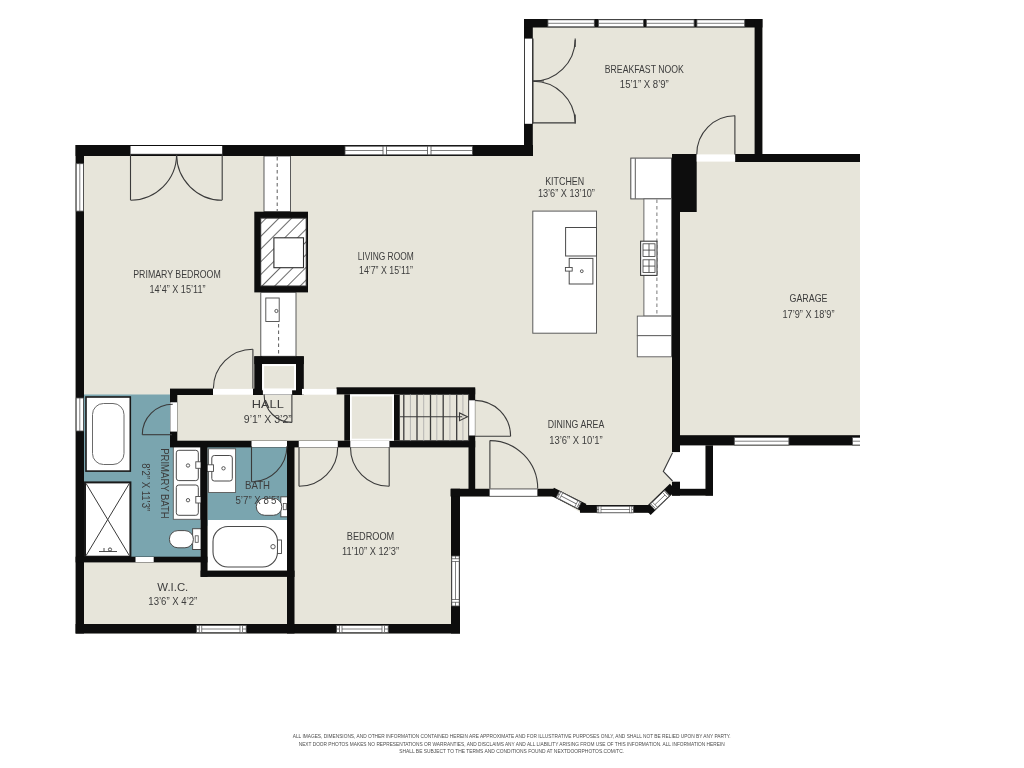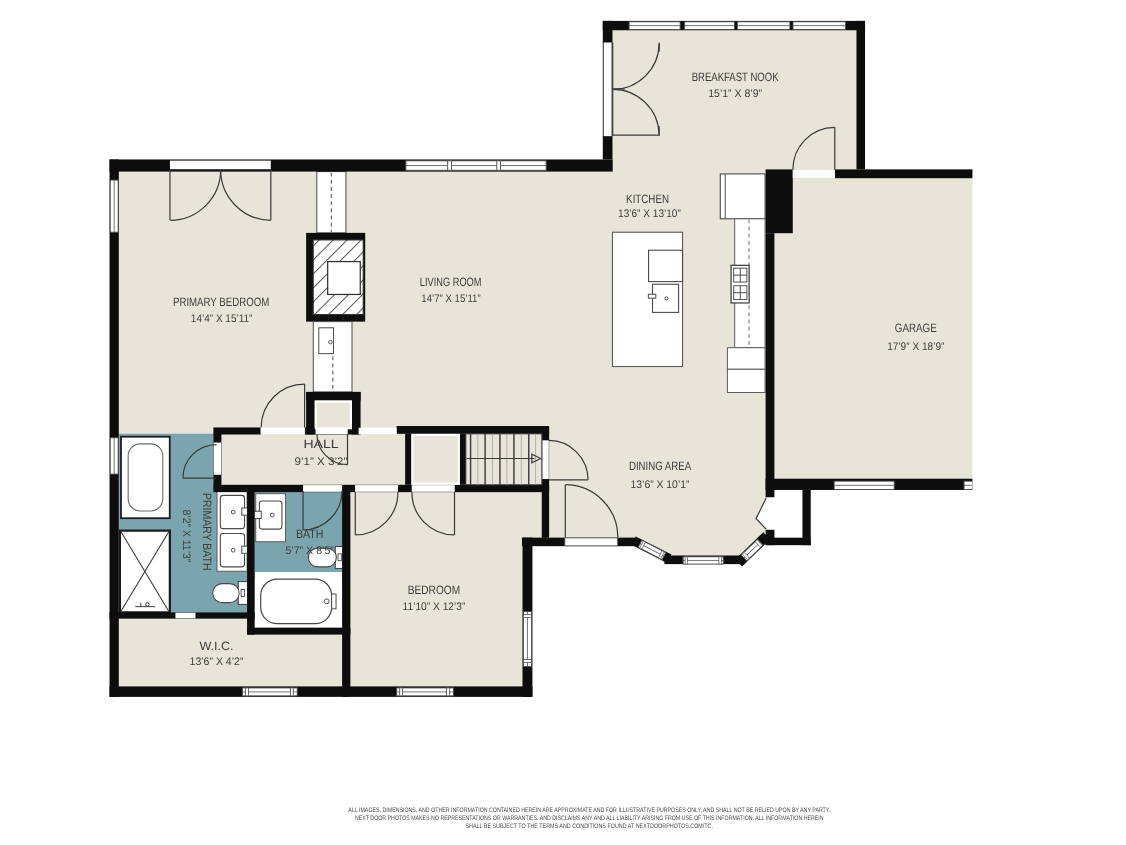--- a/index.html
+++ b/index.html
@@ -1,16 +1,16 @@
 <!DOCTYPE html>
 <html><head>
 <meta charset="utf-8">
 <style>
   html,body{margin:0;padding:0;background:#ffffff;}
-  .page{width:860px;height:768px;position:relative;background:#fff;overflow:hidden;padding-left:24px;}
+  .page{width:860px;height:768px;position:relative;background:#fff;overflow:hidden;}
   text{font-family:"Liberation Sans",sans-serif;fill:#3c3c3c;}
   .rn{font-size:11px;}
   .rd{font-size:10px;}
   .disc{font-size:5.9px;fill:#4c4c4c;}
 </style>
 </head>
 <body>
 <div class="page">
 <svg width="1024" height="768" viewBox="0 0 1024 768" shape-rendering="auto">
 <defs>

